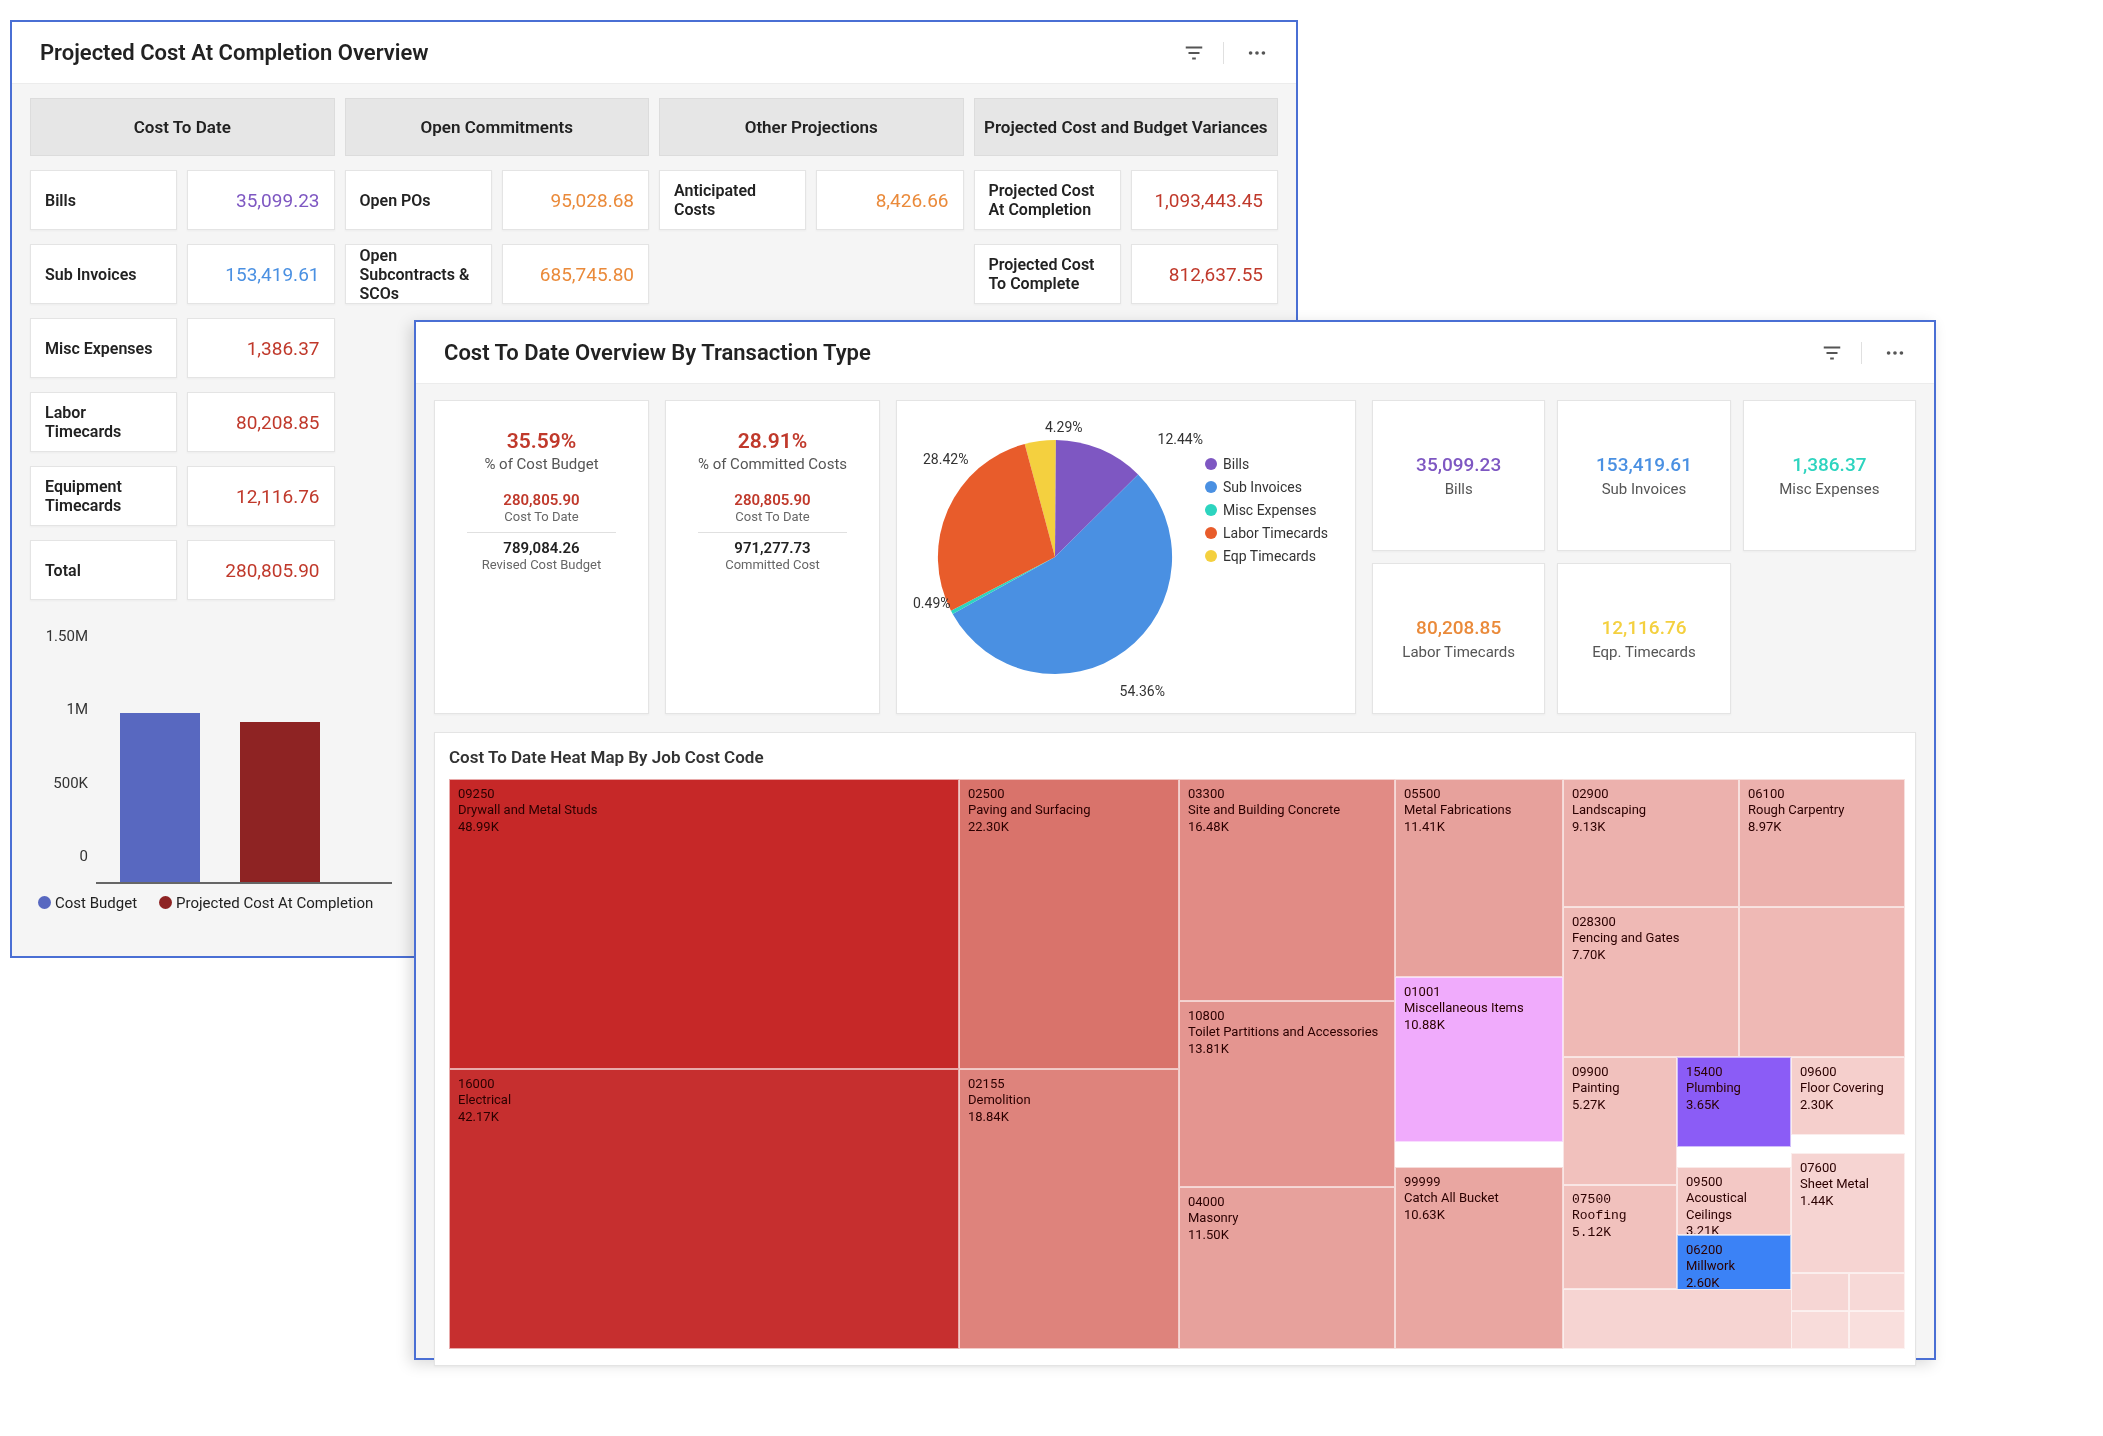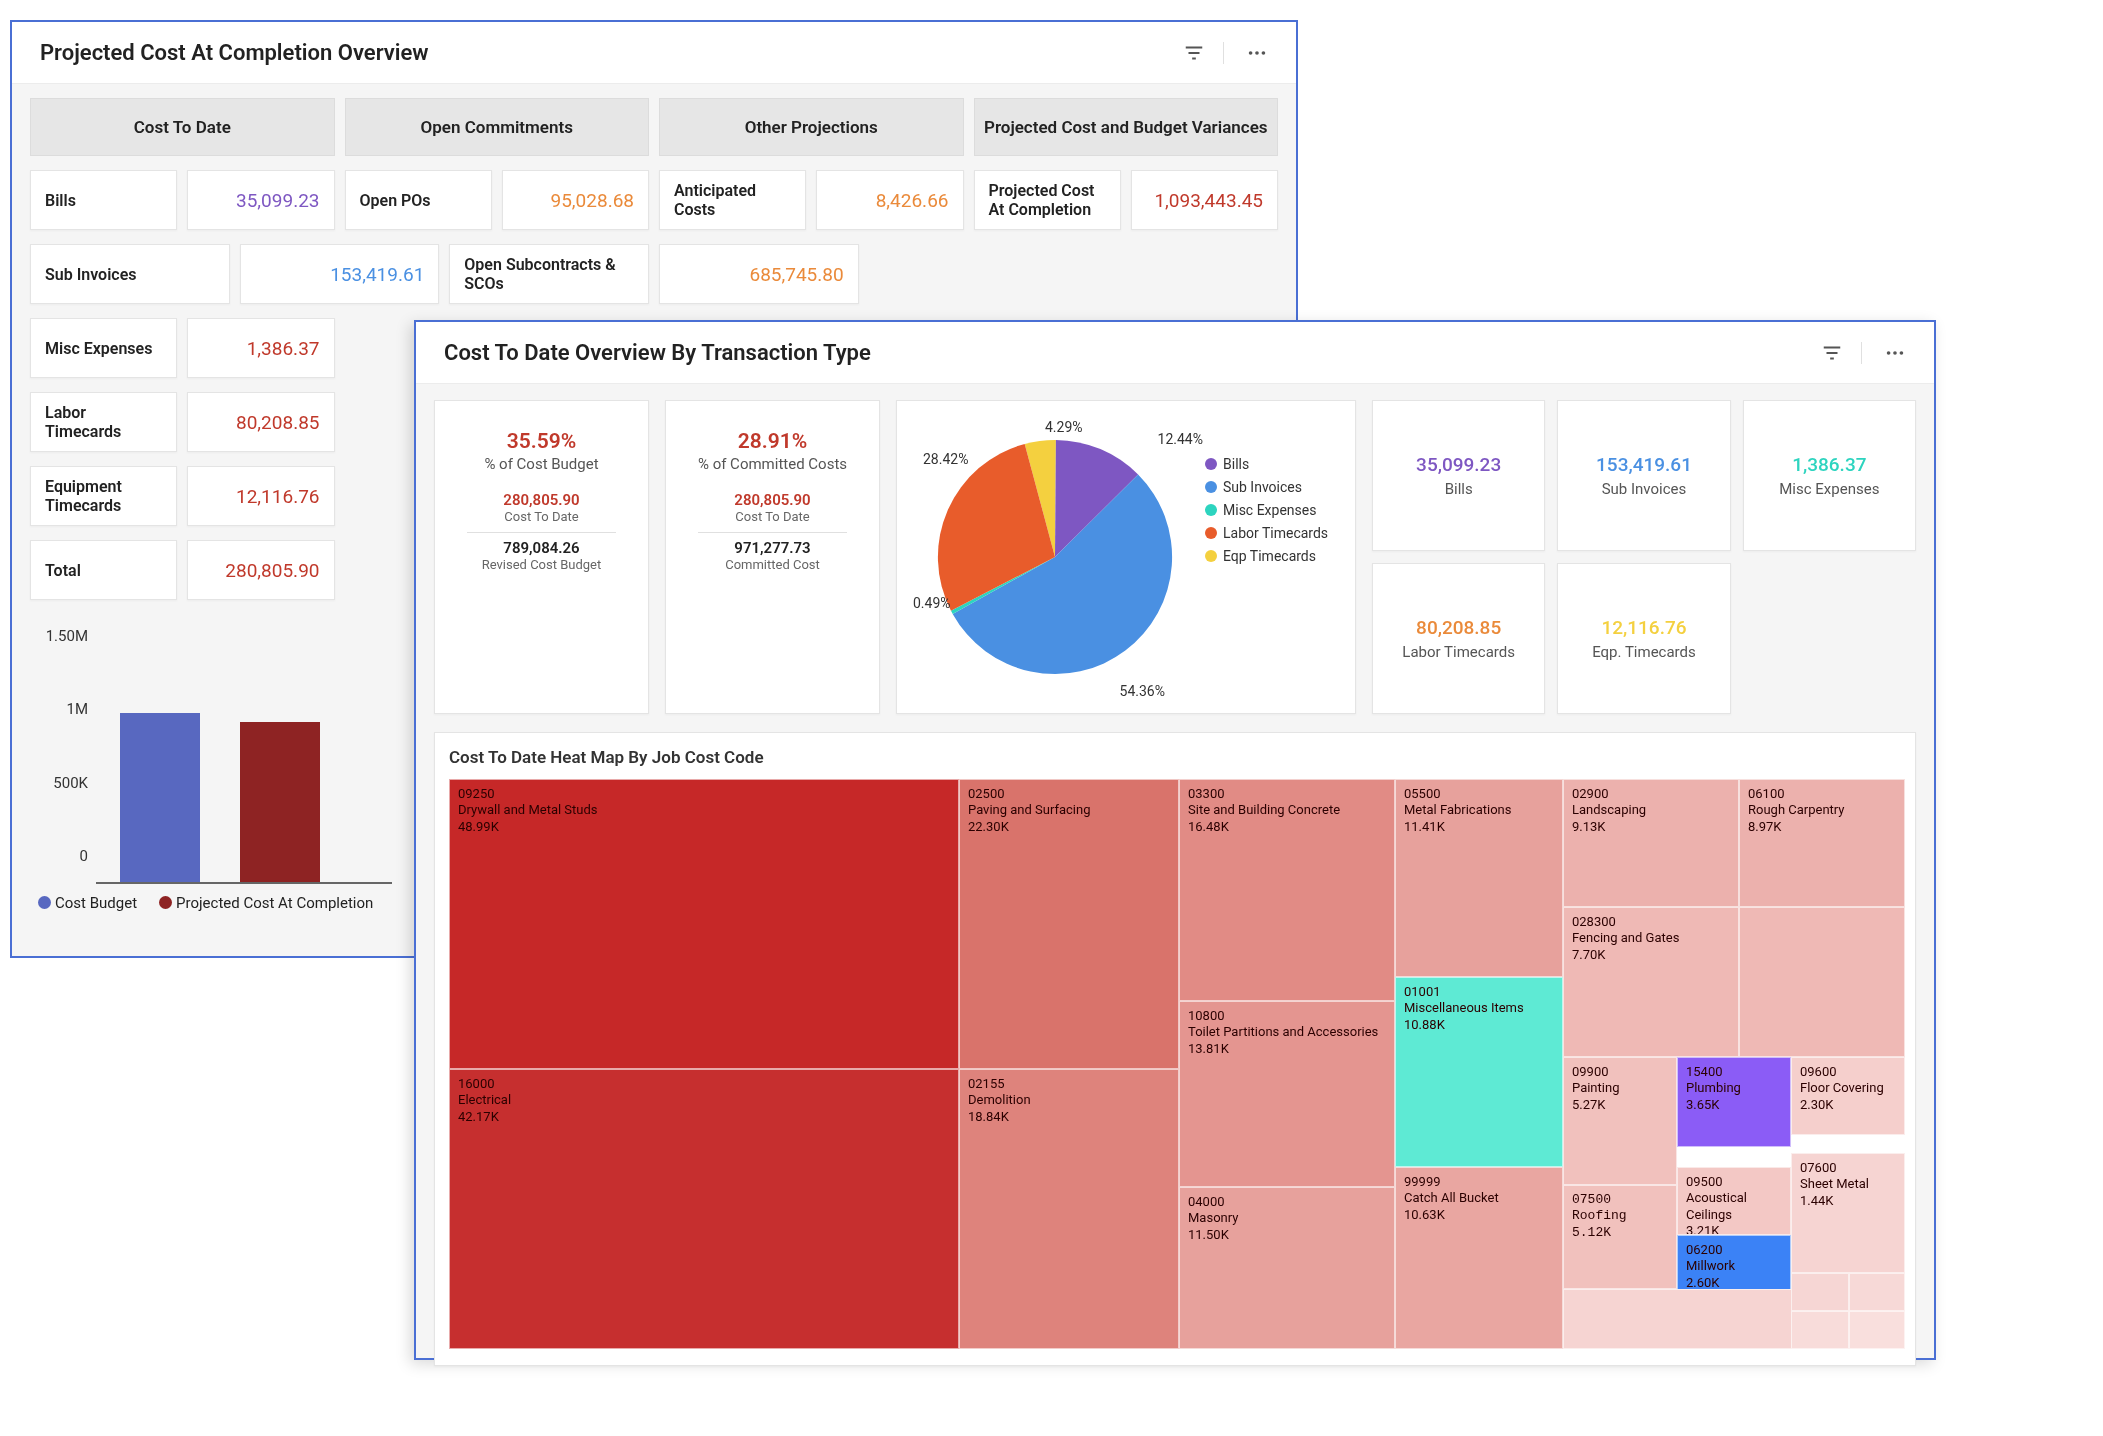--- a/index.html
+++ b/index.html
@@ -179,20 +179,24 @@
             <div class="mval" style="color: rgb(74, 144, 226);">153,419.61</div>
           </div>
           <div class="metrics-col">
             <div class="mlabel">Open Subcontracts &amp; SCOs</div>
             <div class="mval" style="color: rgb(234, 138, 58);">685,745.80</div>
           </div>
           <div class="metrics-col blank">
             <div class="mlabel"> </div>
             <div class="mval"> </div>
           </div>
+          <div class="metrics-col">
+            <div class="mlabel">Projected Cost To Complete</div>
+            <div class="mval" style="color: rgb(192, 57, 43);">812,637.55</div>
+          </div>
         </div>
         <div class="metrics-row">
           <div class="metrics-col">
             <div class="mlabel">Misc Expenses</div>
             <div class="mval" style="color: rgb(192, 57, 43);">1,386.37</div>
           </div>
           <div class="metrics-col blank">
             <div class="mlabel"> </div>
             <div class="mval"> </div>
           </div>
@@ -408,21 +412,21 @@
           <div class="hcell" style="left: 730px; top: 408px; width: 216px; height: 162px; background: rgb(231, 161, 156);">
             <div class="code">04000</div>
             <div class="name">Masonry</div>
             <div class="val">11.50K</div>
           </div>
           <div class="hcell" style="left: 946px; top: 0px; width: 168px; height: 198px; background: rgb(231, 161, 156);">
             <div class="code">05500</div>
             <div class="name">Metal Fabrications</div>
             <div class="val">11.41K</div>
           </div>
-          <div class="hcell" style="left: 946px; top: 198px; width: 168px; height: 190px; background: #5eead4;">
+          <div class="hcell" style="left: 946px; top: 198px; width: 168px; height: 165px; background: #f0abfc;">
             <div class="code">01001</div>
             <div class="name">Miscellaneous Items</div>
             <div class="val">10.88K</div>
           </div>
           <div class="hcell" style="left: 946px; top: 388px; width: 168px; height: 182px; background: rgb(233, 166, 161);">
             <div class="code">99999</div>
             <div class="name">Catch All Bucket</div>
             <div class="val">10.63K</div>
           </div>
           <div class="hcell" style="left: 1114px; top: 0px; width: 176px; height: 128px; background: rgb(236, 177, 173);">

